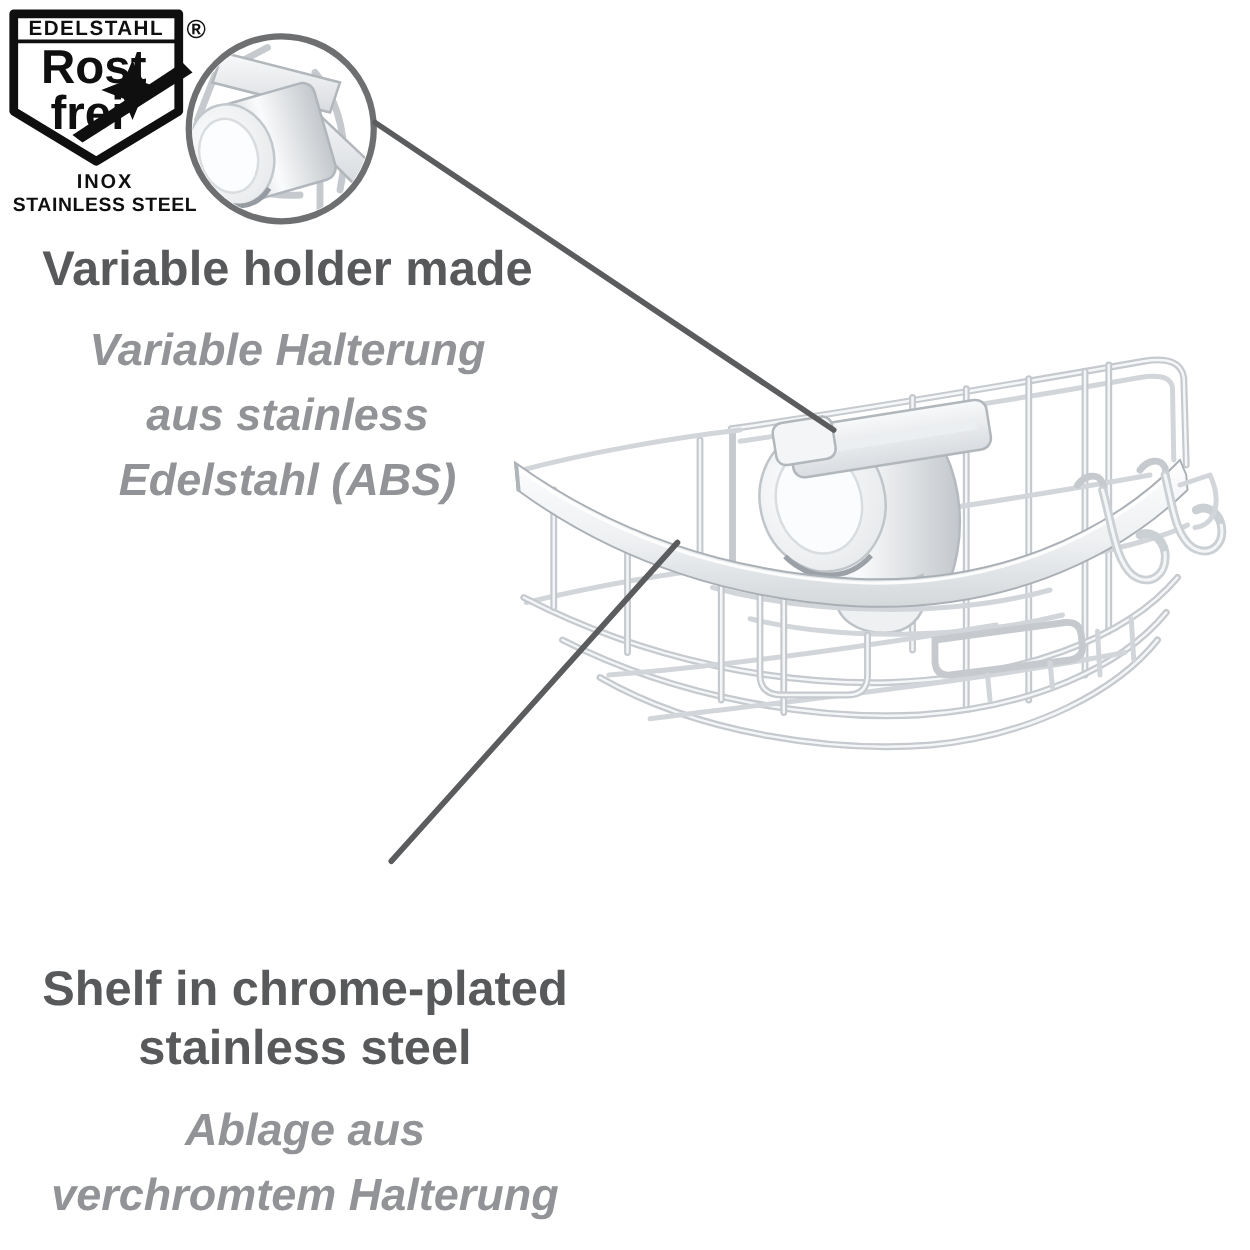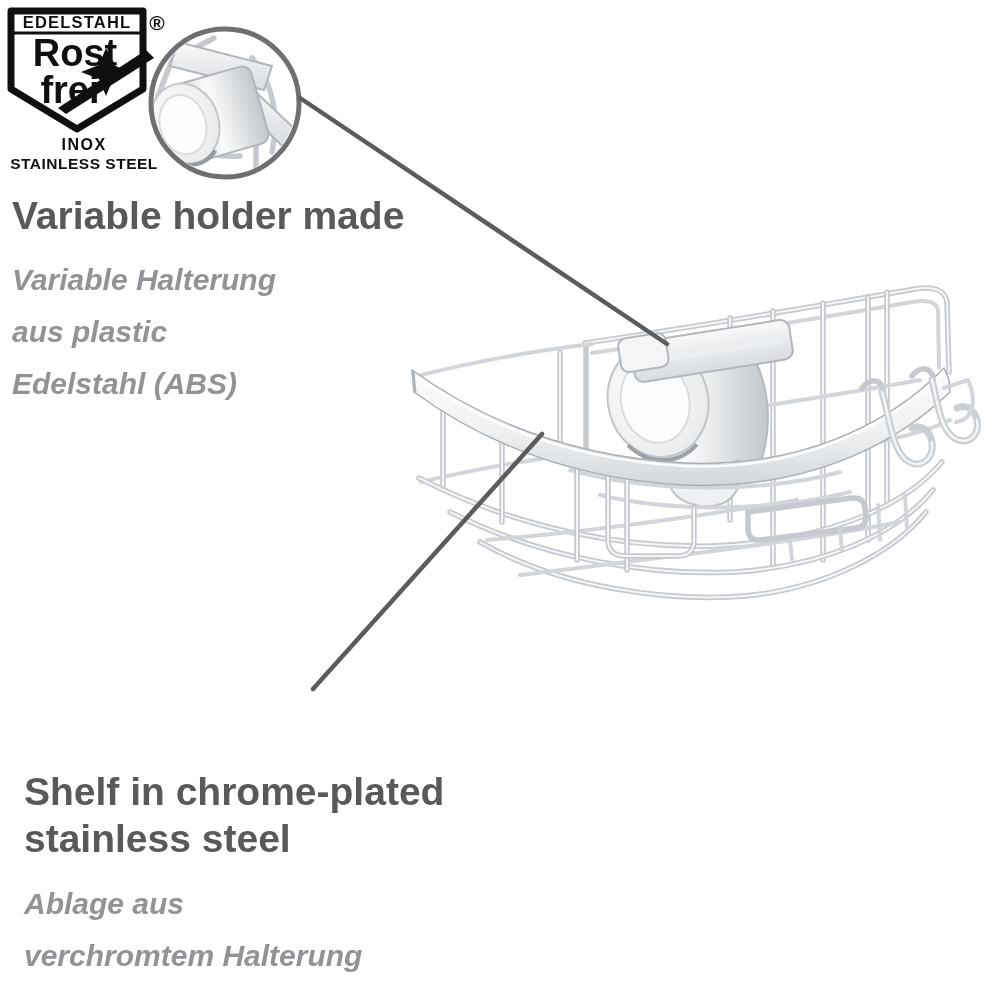--- a/index.html
+++ b/index.html
@@ -4,31 +4,31 @@
 <style>
   html,body{margin:0;padding:0;background:#ffffff;}
   .stage{
     position:relative;
     width:1000px;height:1000px;
     background:#ffffff;
     overflow:hidden;
     font-family:"Liberation Sans", sans-serif;
   }
   .stage svg{position:absolute;left:0;top:0;}
-  .callout{position:absolute;text-align:left;}
+  .callout{position:absolute;text-align:center;}
   .callout-top{left:12px;top:192px;width:436px;}
   .callout-bottom{left:24px;top:768px;width:440px;}
   .h-line{
     font-weight:bold;font-size:39px;line-height:47px;
     color:#58595b;white-space:nowrap;
   }
   .sub-block-top{margin-top:15px;}
   .sub-block-bottom{margin-top:16px;}
   .sub-line{
-    font-weight:bold;font-style:italic;font-size:30px;line-height:52px;
+    font-weight:bold;font-style:italic;font-size:36px;line-height:52px;
     color:#919396;white-space:nowrap;
   }
   .logo-svg{position:absolute;left:138px;top:602px;}
   .logo-text{fill:#0f0f0f;font-family:"Liberation Sans",sans-serif;font-weight:bold;}
   
   .w  {stroke:#c6cacf;stroke-width:5.5;fill:none;stroke-linecap:round;}
   .wh {stroke:#f4f6f7;stroke-width:2;fill:none;stroke-linecap:round;}
   .w2 {stroke:#d2d6da;stroke-width:4;fill:none;stroke-linecap:round;}
   .lead{stroke:#5b5c5e;stroke-width:4.5;stroke-linecap:round;}
 </style>
@@ -164,21 +164,21 @@
     </g>
 
     <line class="lead" x1="300" y1="98" x2="667" y2="344"></line>
     <line class="lead" x1="313" y1="689" x2="542" y2="434"></line>
   </svg>
 
   <div class="callout callout-top">
     <div class="h-line">Variable holder made</div>
     <div class="sub-block-top">
       <div class="sub-line">Variable Halterung</div>
-      <div class="sub-line">aus plastic</div>
+      <div class="sub-line">aus stainless</div>
       <div class="sub-line">Edelstahl (ABS)</div>
     </div>
   </div>
 
   <svg class="logo-svg" width="176" height="176" viewBox="0 0 176 176">
     <path d="M 11,11 H 143 V 89 L 77,129 L 11,89 Z" fill="#ffffff" stroke="#0f0f0f" stroke-width="7" stroke-linejoin="round"></path>
     <text class="logo-text" x="77" y="28" font-size="16.5" letter-spacing="1.2" text-anchor="middle">EDELSTAHL</text>
     <line x1="11" y1="33" x2="143" y2="33" stroke="#0f0f0f" stroke-width="3"></line>
     <text class="logo-text" x="75" y="66" font-size="38" text-anchor="middle">Rost</text>
     <text class="logo-text" x="70" y="103" font-size="38" text-anchor="middle">frei</text>

